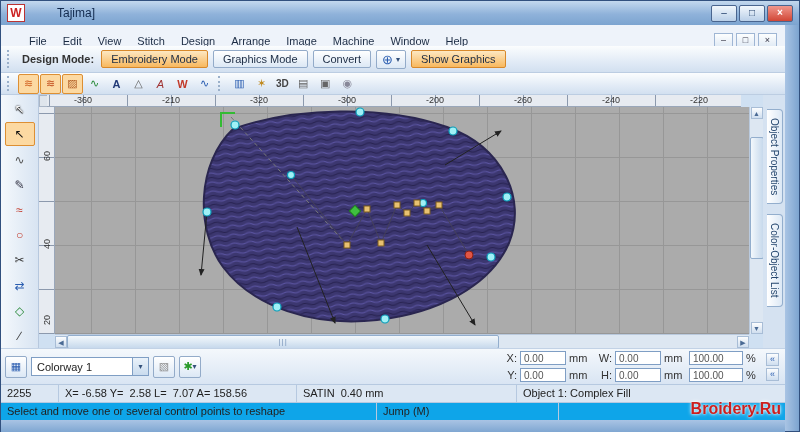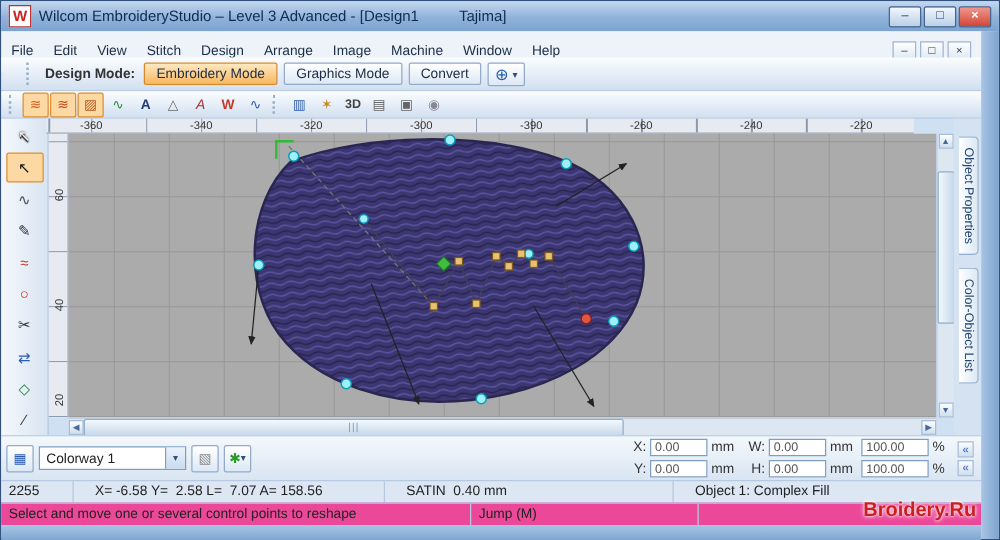--- a/index.html
+++ b/index.html
@@ -14,30 +14,30 @@
     font-weight:bold;font-size:12px;display:flex;align-items:center;justify-content:center;}
   .title{font-size:12px;color:#122a4e;white-space:nowrap;}
   .title.doc{margin-left:26px;}
   .winbtns{margin-left:auto;display:flex;gap:2px;}
   .winbtn{width:24px;height:15px;border:1px solid #49658f;border-radius:2px;font-size:10px;line-height:13px;
     text-align:center;background:linear-gradient(#f2f7fc,#b9cfe8);color:#23406b;}
   .winbtn.close{background:linear-gradient(#f0978c,#d14636);color:#fff;font-weight:bold;}
 
   
   .menubar{top:24px;left:0;right:14px;height:33px;background:#eef3fa;border-bottom:1px solid #c6d6ea;
-    display:flex;align-items:center;padding-left:0;box-sizing:border-box;}
+    display:flex;align-items:center;padding-left:20px;box-sizing:border-box;}
   .menuitem{padding:2px 8px;color:#1c2c44;}
   .mdibtns{margin-left:auto;display:flex;gap:3px;margin-right:8px;}
   .mdibtn{width:17px;height:14px;border:1px solid #9fb6d4;background:linear-gradient(#fdfefe,#dde8f4);
     font-size:9px;line-height:12px;text-align:center;color:#334;}
 
   
   .toolbar{left:0;right:14px;background:linear-gradient(#fbfdfe,#e2ebf6 60%,#d2e0f0);
     border-bottom:1px solid #bccde2;display:flex;align-items:center;box-sizing:border-box;}
-  .tb1{top:45px;height:27px;padding-left:18px;gap:5px;align-items:center;}
+  .tb1{top:45px;height:27px;padding-left:4px;gap:5px;align-items:center;}
   .tb2{top:72px;height:22px;padding-left:4px;gap:1px;}
   .grip{width:4px;height:70%;border-left:2px dotted #9ab0ca;margin:0 4px 0 2px;}
   .modelabel{font-weight:bold;color:#333;margin-right:2px;}
   .btn{border:1px solid #93abc9;border-radius:2px;background:linear-gradient(#ffffff,#dce8f5);
     padding:2px 9px;color:#1c2c44;white-space:nowrap;}
   .btn.active{background:linear-gradient(#fde8c2,#f8b85e);border-color:#d8892b;}
   .btn.icon{padding:2px 5px;display:flex;align-items:center;gap:3px;}
   .globeglyph{color:#2a5db0;font-size:13px;line-height:13px;}
   .dd{font-size:8px;color:#33507a;}
   .icon16{width:19px;height:18px;display:flex;align-items:center;justify-content:center;
@@ -48,21 +48,21 @@
   
   .lefttools{left:0;top:94px;width:38px;height:253px;background:linear-gradient(90deg,#f4f8fc,#d8e4f2);
     border-right:1px solid #b7c8de;display:flex;flex-direction:column;align-items:center;padding-top:2px;gap:1px;box-sizing:border-box;}
   .tool{width:28px;height:23px;display:flex;align-items:center;justify-content:center;font-size:12px;
     border:1px solid transparent;border-radius:2px;}
   .tool.sel{background:#fcd9a2;border-color:#dd8f33;}
   .t-white{color:#f4f4f4;text-shadow:0 0 2px #000,0 1px 1px #000;}
   .t-black{color:#111;}
 
   
-  .rulerh{left:36px;top:94px;width:694px;height:12px;background:#e7ebf1;border-bottom:1px solid #9aa7ba;
+  .rulerh{left:46px;top:94px;width:694px;height:12px;background:#e7ebf1;border-bottom:1px solid #9aa7ba;
     background-image:repeating-linear-gradient(90deg,#8c99ad 0 1px,transparent 1px 44px);background-position:36px 0;box-sizing:border-box;}
   .rl{position:absolute;top:0;font-size:9px;color:#333;transform:translateX(-50%);background:transparent;}
   .rulerv{left:38px;top:106px;width:16px;height:227px;background:#e7ebf1;border-right:1px solid #9aa7ba;
     background-image:repeating-linear-gradient(180deg,#8c99ad 0 1px,transparent 1px 44px);background-position:0 6px;box-sizing:border-box;}
   .rv{position:absolute;left:1px;font-size:9px;color:#333;transform:rotate(-90deg);transform-origin:center;width:14px;text-align:center;}
   .rcorner{left:38px;top:94px;width:16px;height:12px;background:#dfe5ec;border:1px solid #aab6c6;box-sizing:border-box;}
 
   
   .canvas{left:54px;top:106px;width:694px;height:227px;background-color:#ababab;
     background-image:linear-gradient(#979797 1px,transparent 1px),linear-gradient(90deg,#979797 1px,transparent 1px);
@@ -104,39 +104,38 @@
   .xl{text-align:right;color:#333;}
   .num{width:100%;height:14px;border:1px solid #7f9ec4;background:#fff;font-family:"Liberation Sans",sans-serif;
     font-size:10px;color:#555;padding:0 3px;box-sizing:border-box;}
   .unit{color:#333;}
   .collapse{display:flex;flex-direction:column;gap:2px;margin-right:2px;}
   .cbtn{width:13px;height:13px;font-size:9px;line-height:11px;text-align:center;color:#2a5db0;
     background:linear-gradient(#fcfdfe,#cfdeef);border:1px solid #a8bdd6;box-sizing:border-box;}
 
   
   .statusbar{left:0;top:383px;right:14px;height:18px;background:#dce7f3;border-top:1px solid #b6c9e0;
-    display:flex;box-sizing:border-box;white-space:pre;gap:11px;}
+    display:flex;box-sizing:border-box;white-space:pre;}
   .scell{border-right:1px solid #b6c9e0;padding:2px 6px 0 6px;overflow:hidden;box-sizing:border-box;}
-  .hintbar{left:0;top:401px;right:14px;height:18px;background:#ec4899;border-top:1px solid #b6c9e0;
+  .hintbar{left:0;top:401px;right:14px;height:18px;background:#0ea5e9;border-top:1px solid #b6c9e0;
     display:flex;box-sizing:border-box;}
   .watermark{position:absolute;right:18px;top:399px;font-size:16px;font-weight:bold;color:#cc1f1f;
     text-shadow:0 0 2px #fff,0 0 4px #fff;}
 
   
   .frameR{right:0;top:24px;width:14px;bottom:0;background:linear-gradient(90deg,#a9c4e4,#7ca4d0);}
   .frameB{left:0;right:14px;top:419px;height:13px;background:linear-gradient(#a9c4e4,#7ca4d0);}
 </style>
 </head>
 <body>
 
 <div class="win">
 
   <div class="abs titlebar">
     <div class="appicon">W</div>
-    <span class="title">Wilcom EmbroideryStudio – Level 3 Advanced - [Design1</span>
     <span class="title doc">Tajima]</span>
     <div class="winbtns">
       <div class="winbtn">–</div>
       <div class="winbtn">□</div>
       <div class="winbtn close">×</div>
     </div>
   </div>
 
   <div class="abs menubar">
     <span class="menuitem">File</span>
@@ -159,20 +158,21 @@
   <div class="abs toolbar tb1">
     <div class="grip"></div>
     <span class="modelabel">Design Mode:</span>
     <span class="btn active">Embroidery Mode</span>
     <span class="btn">Graphics Mode</span>
     <span class="btn">Convert</span>
     <span class="btn icon">
       <span class="globeglyph">⊕</span>
       <span class="dd">▾</span>
     </span>
+    <span class="btn active">Show Graphics</span>
   </div>
 
   <div class="abs toolbar tb2">
     <div class="grip"></div>
     <span class="icon16 sel" style="color:#d06020">≋</span>
     <span class="icon16 sel" style="color:#c04a1a">≋</span>
     <span class="icon16 sel" style="color:#b05a20">▨</span>
     <span class="icon16" style="color:#2a8a3a">∿</span>
     <span class="icon16" style="color:#223a77;font-weight:bold">A</span>
     <span class="icon16" style="color:#666">△</span>
@@ -217,24 +217,24 @@
         <span>◇</span>
       </div>
     <div class="tool" style="color:#333">
         <span>∕</span>
       </div>
   </div>
 
   <div class="abs rcorner"></div>
   <div class="abs rulerh">
     <span class="rl" style="left:36px">-360</span>
-    <span class="rl" style="left:124px">-340</span>
+    <span class="rl" style="left:124px">-210</span>
     <span class="rl" style="left:212px">-320</span>
     <span class="rl" style="left:300px">-300</span>
-    <span class="rl" style="left:388px">-390</span>
+    <span class="rl" style="left:388px">-200</span>
     <span class="rl" style="left:476px">-260</span>
     <span class="rl" style="left:564px">-240</span>
     <span class="rl" style="left:652px">-220</span>
   </div>
   <div class="abs rulerv">
     <span class="rv" style="top:44px">60</span>
     <span class="rv" style="top:132px">40</span>
     <span class="rv" style="top:208px">20</span>
   </div>
 

